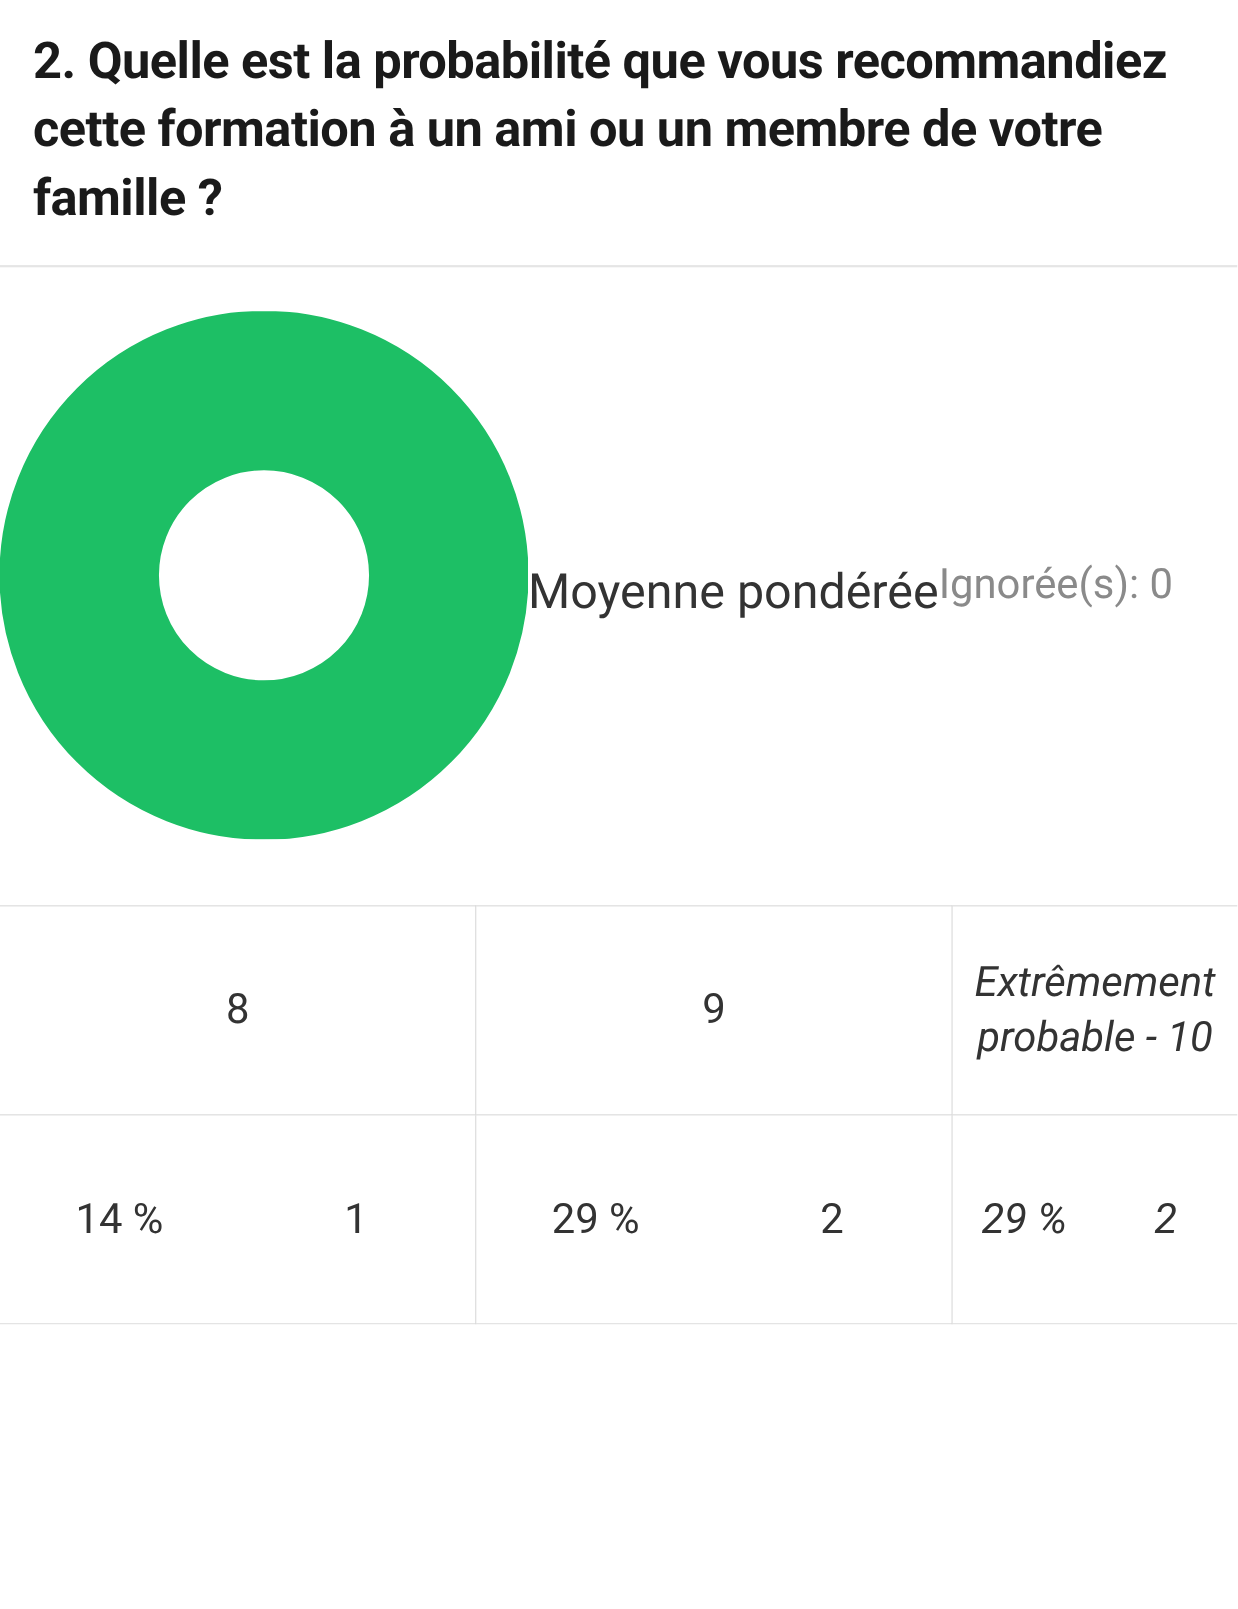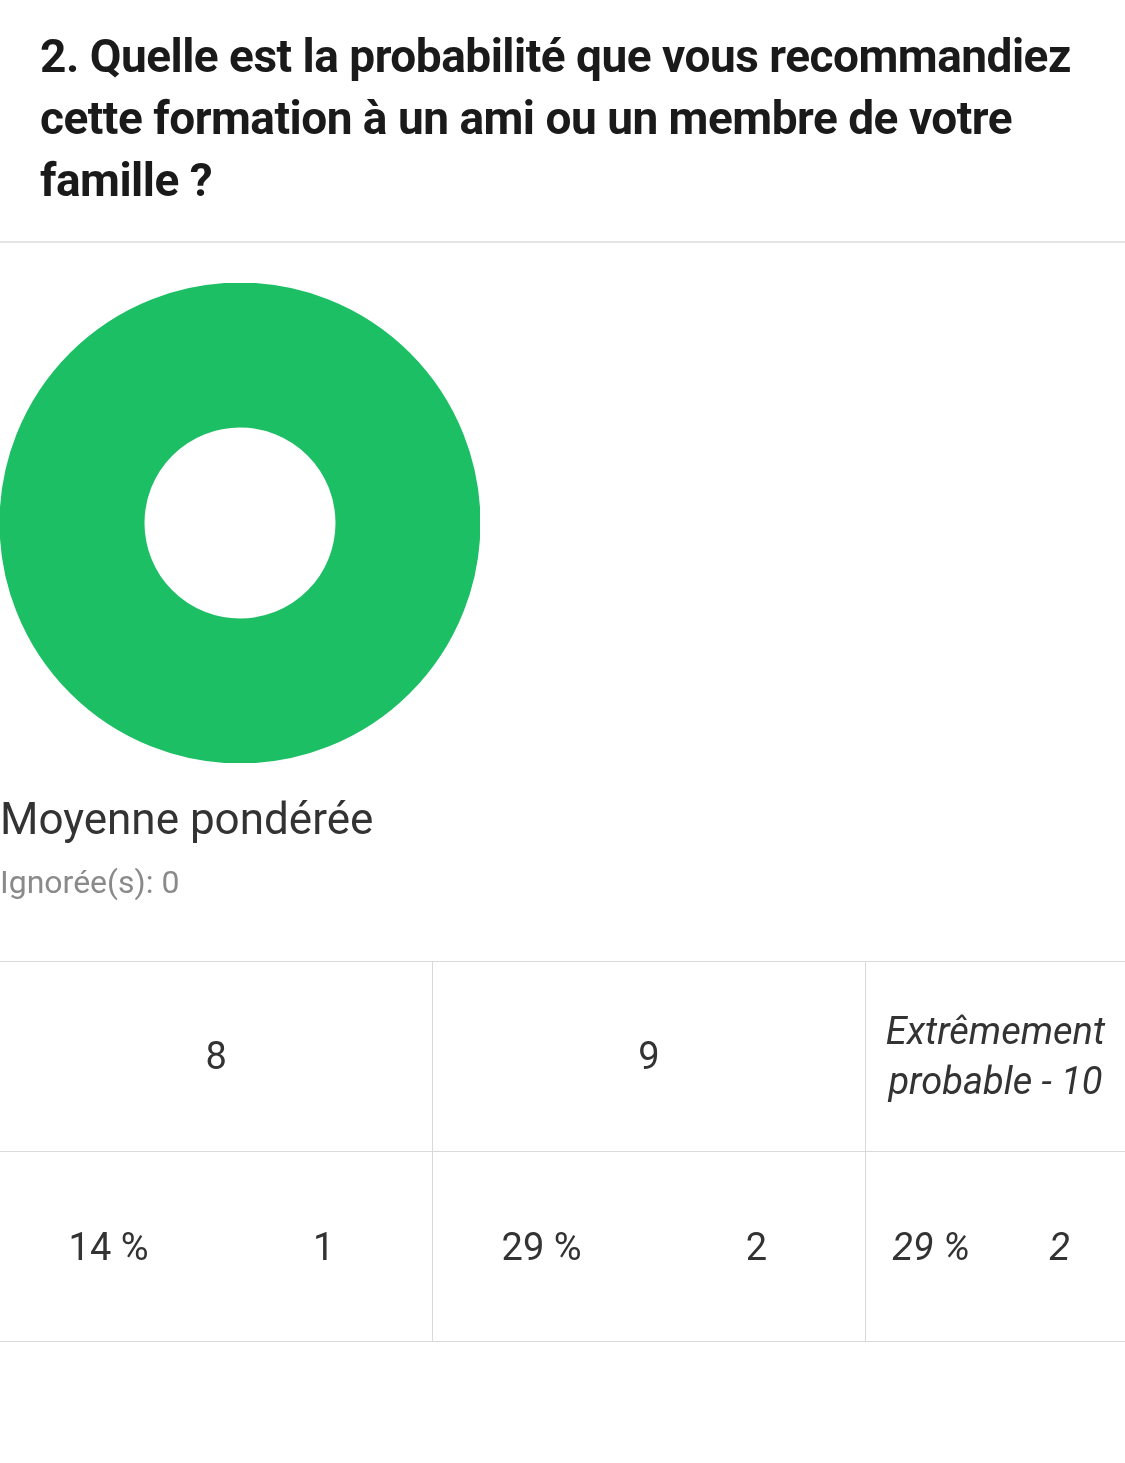--- a/index.html
+++ b/index.html
@@ -5,53 +5,53 @@
   * { box-sizing: border-box; }
   html, body {
     margin: 0;
     padding: 0;
     width: 1125px;
     font-family: -apple-system, BlinkMacSystemFont, "Segoe UI", Roboto, Helvetica, Arial, sans-serif;
     color: #1a1a1a;
     background: #ffffff;
   }
   .question-header {
-    padding: 25px 30px 30px 40px;
+    padding: 25px 30px 30px 30px;
     border-bottom: 2px solid #e5e5e5;
   }
   .question-title {
     font-size: 46px;
     font-weight: 700;
     line-height: 1.35;
     letter-spacing: -0.5px;
     color: #1a1a1a;
   }
   .chart-area {
     display: flex;
-    flex-direction: column;
-    align-items: flex-start;
+    flex-direction: row;
+    align-items: center;
     padding: 40px 0 30px 0;
   }
   .donut-wrap {
     width: 480px;
     height: 480px;
     position: relative;
   }
   .donut-wrap svg { display: block; }
   .chart-label {
     font-size: 44px;
     color: #333;
     margin-top: 30px;
     font-weight: 400;
   }
   .stats-row {
     display: flex;
     gap: 40px;
     margin-top: 18px;
-    font-size: 32px;
+    font-size: 38px;
     color: #8a8a8a;
     font-weight: 400;
   }
   .data-table {
     width: 100%;
     border-collapse: collapse;
     margin-top: 30px;
   }
   .data-table th, .data-table td {
     border: 1px solid #d9d9d9;

